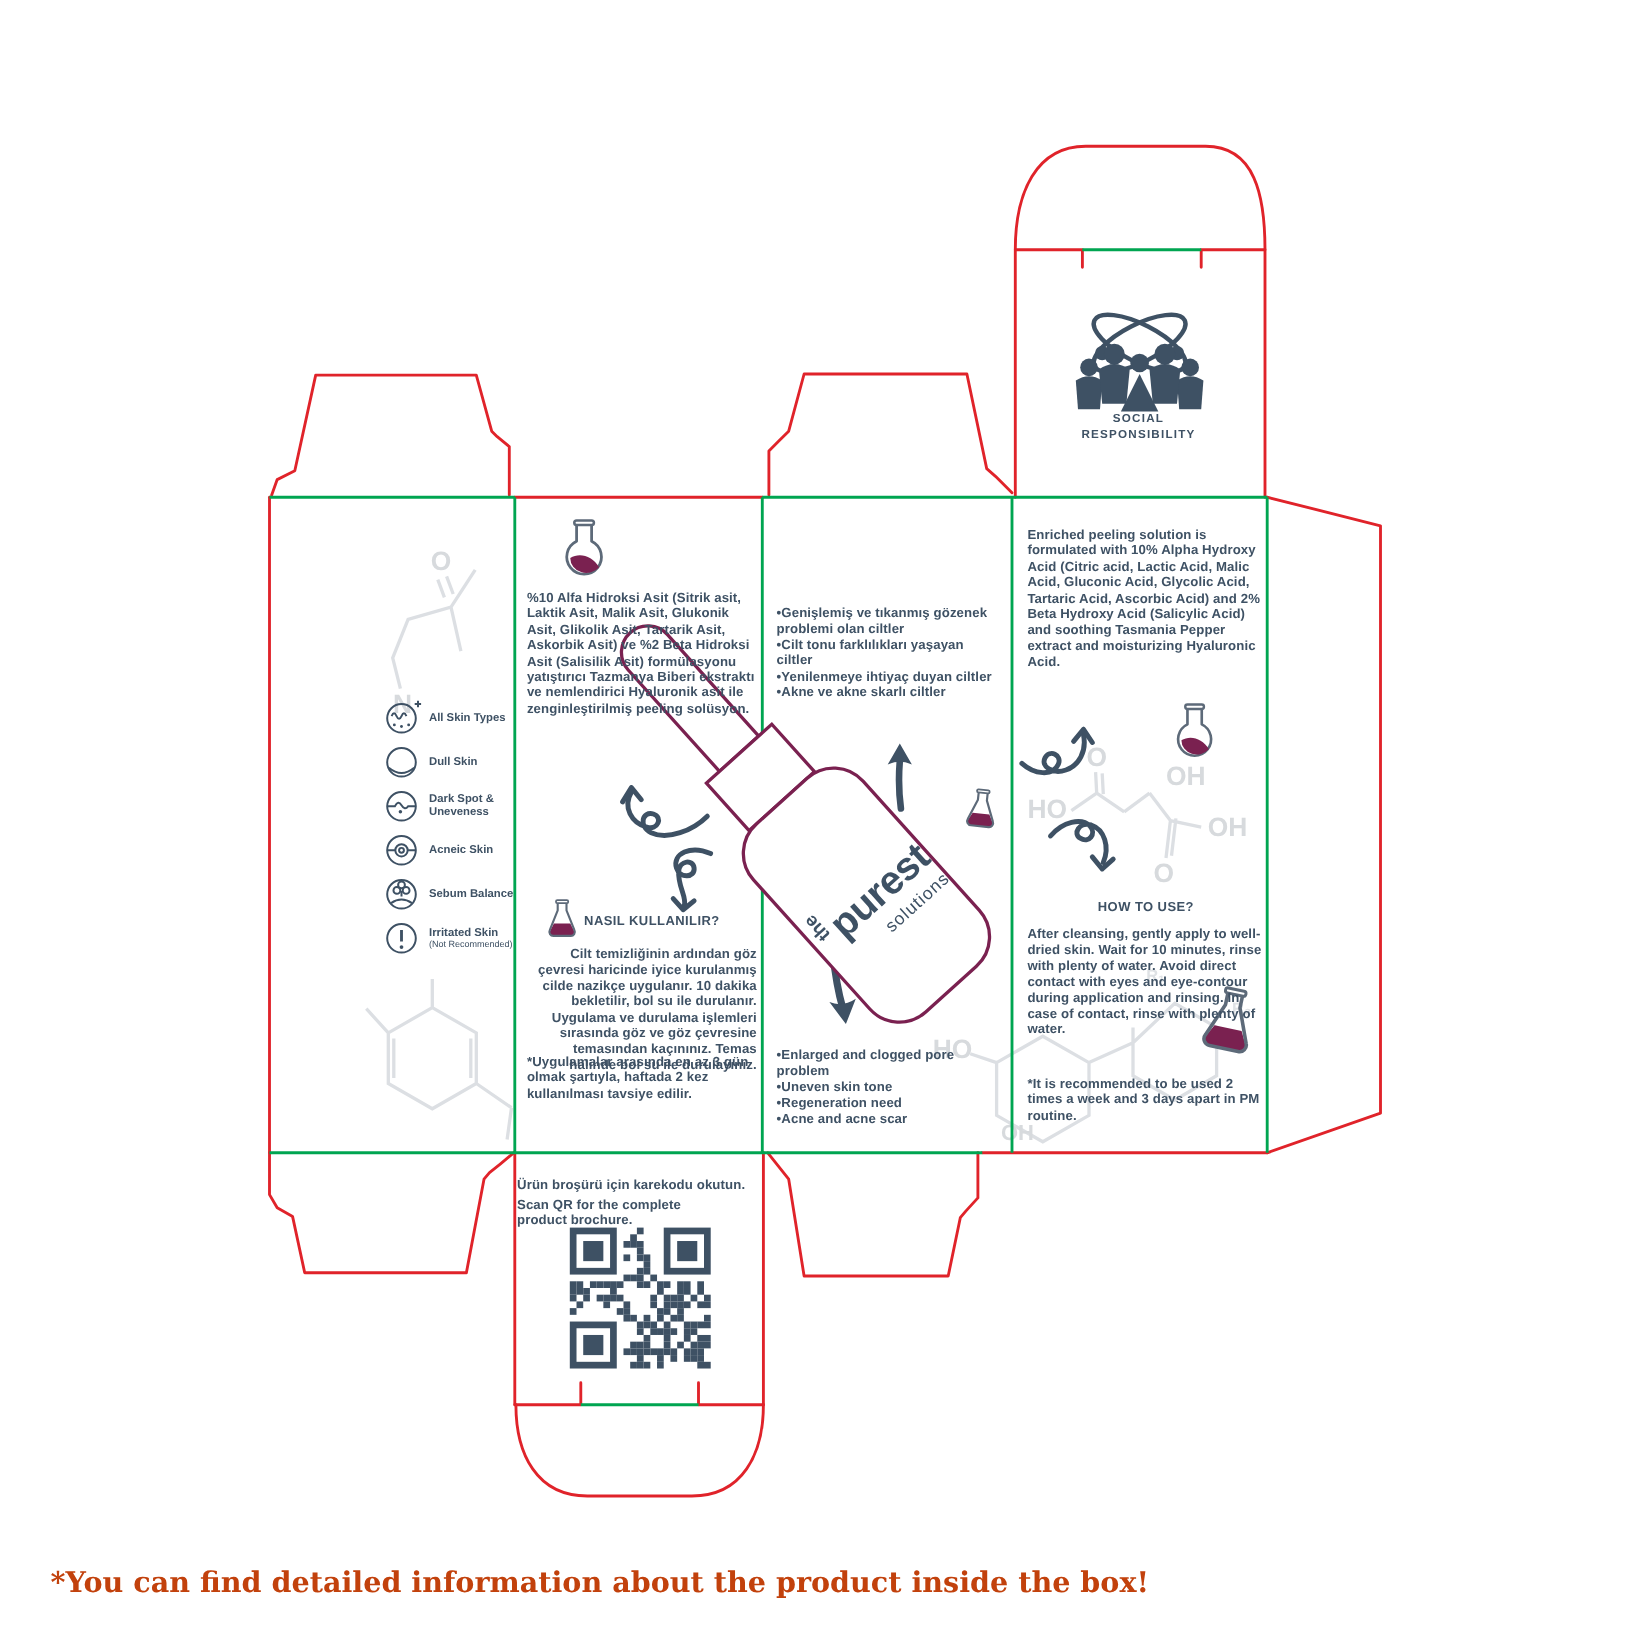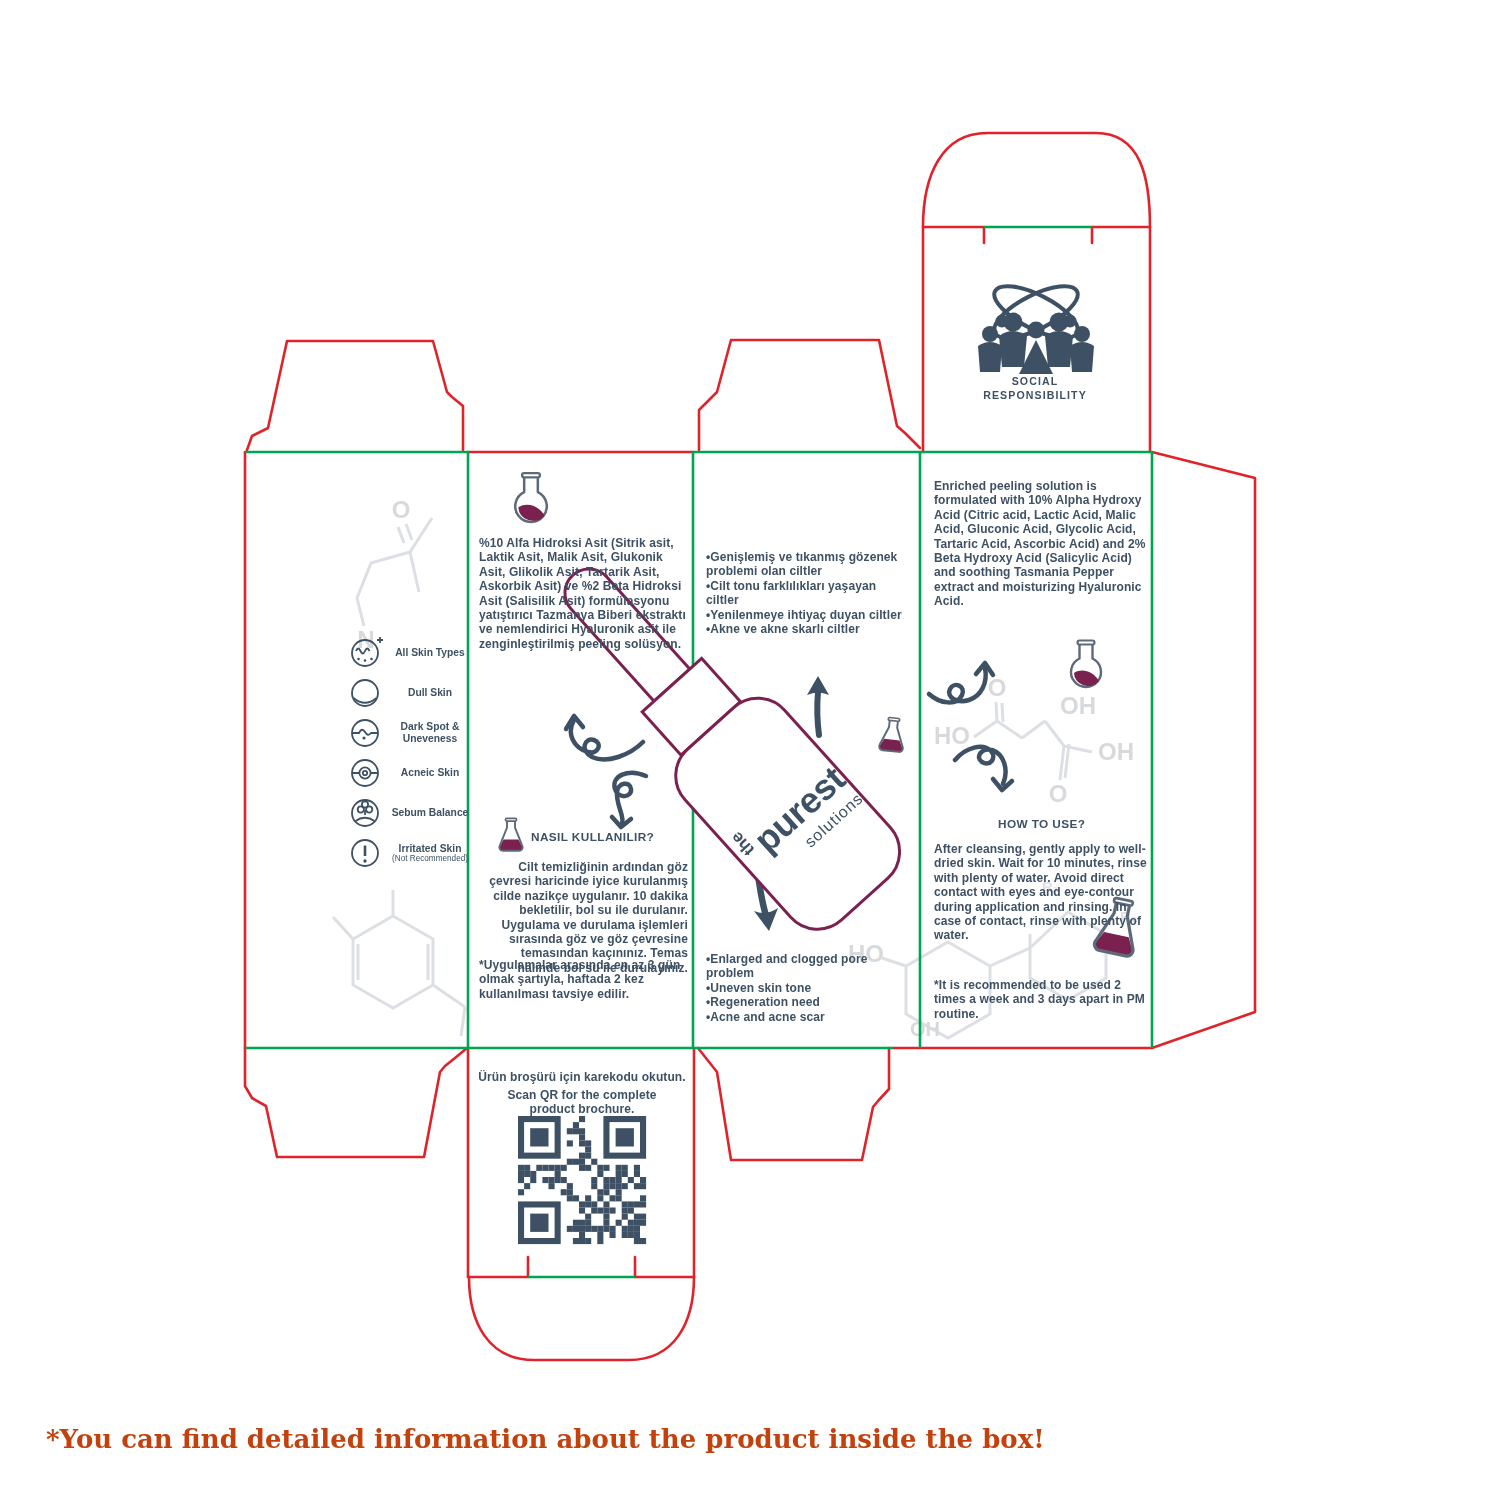--- a/index.html
+++ b/index.html
@@ -3,23 +3,23 @@
 <meta charset="utf-8">
 <style>
   html,body{margin:0;padding:0;background:#fff;}
   .canvas{position:relative;width:1500px;height:1500px;background:#fff;overflow:hidden;
           font-family:"Liberation Sans",sans-serif;}
   .art{position:absolute;left:0;top:0;}
   .t{position:absolute;color:#3e5164;font-weight:700;font-size:12px;line-height:1.2;
      letter-spacing:.1px;}
   .pre{white-space:pre-line;}
   .h{font-size:11.8px;letter-spacing:.4px;}
-  .c{text-align:center;}
+  .c{}
   .qr-t{font-size:12px;}
-  .skin-list{position:absolute;left:347px;top:633px;width:130px;text-align:center;}
+  .skin-list{position:absolute;left:347px;top:633px;width:130px;}
   .skin-row{display:flex;align-items:center;height:40px;gap:7px;}
   .skin-label{font-size:10.3px;font-weight:600;color:#3e5164;line-height:1.12;width:80px;}
   .skin-note{display:block;font-size:8.2px;font-weight:400;}
   .caption{position:absolute;left:46px;top:1424px;width:1100px;color:#c2410c;
      font-family:"DejaVu Serif","Liberation Serif",serif;font-weight:700;font-size:26px;}
   .social-wrap{position:absolute;left:920px;top:374px;width:230px;text-align:center;
      color:#3e5164;font-weight:600;font-size:10.6px;letter-spacing:1.1px;line-height:1.35;}
 </style>
 </head>
 <body>

